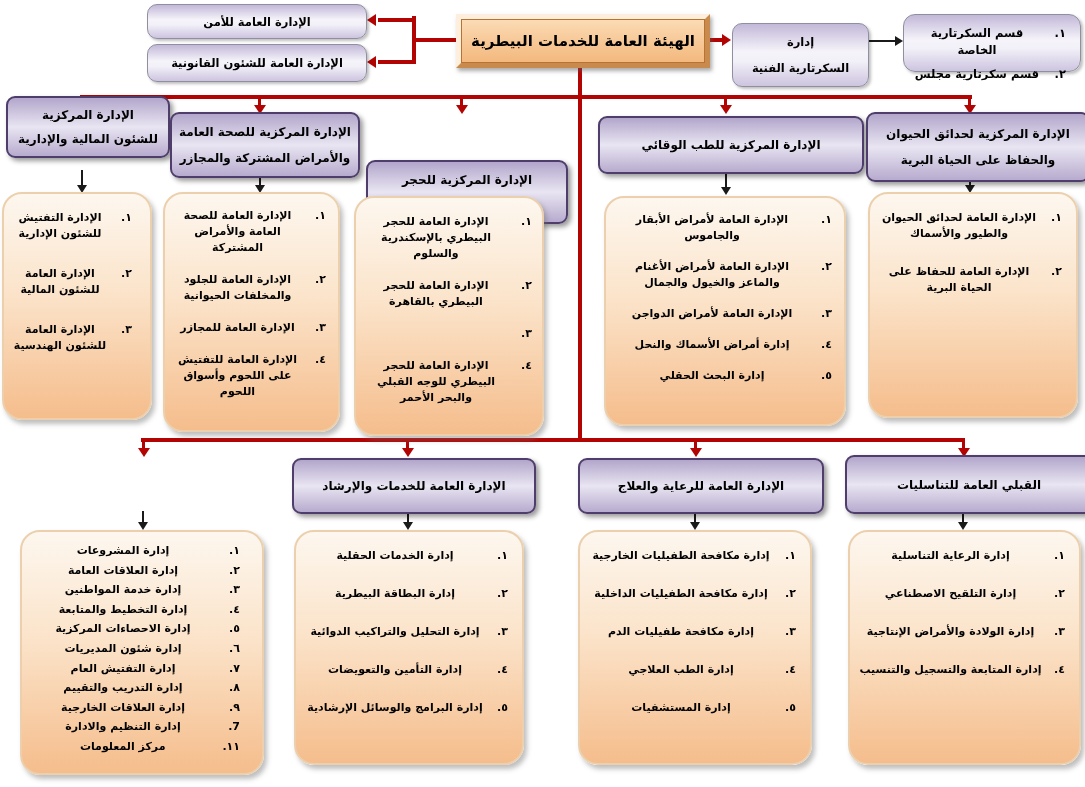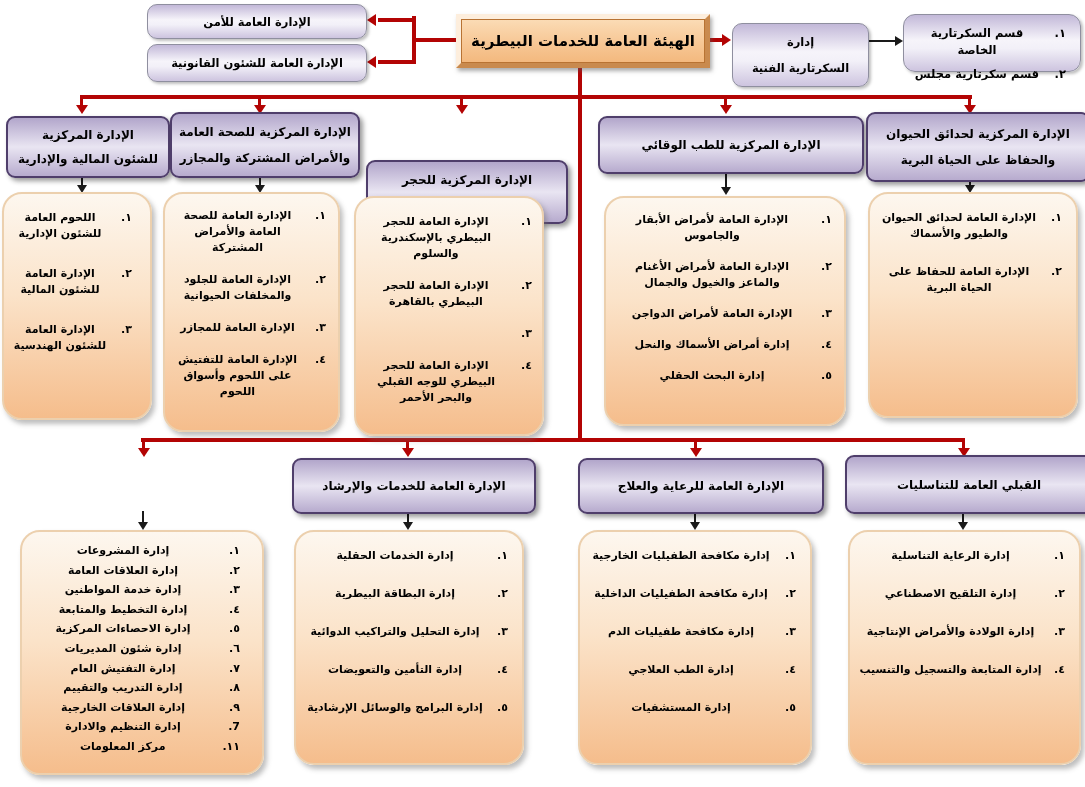--- a/index.html
+++ b/index.html
@@ -148,21 +148,21 @@
         <span class="num">١.</span>
         <span class="txt">قسم السكرتارية الخاصة</span>
       </div>
 
       <div class="item">
         <span class="num">٢.</span>
         <span class="txt">قسم سكرتارية مجلس</span>
       </div>
     </div>
 
-  <div class="hdr" style="left:6px;top:116px;width:152px;height:54px;">
+  <div class="hdr" style="left:6px;top:96px;width:152px;height:54px;">
     <span>الإدارة المركزية</span>
     <span>للشئون المالية والإدارية</span>
   </div>
   <div class="hdr" style="left:170px;top:112px;width:178px;height:58px;">
     <span>الإدارة المركزية للصحة العامة</span>
     <span>والأمراض المشتركة والمجازر</span>
   </div>
   <div class="hdr" style="left:366px;top:116px;width:190px;height:56px;margin-top:44px;">
     <span>الإدارة المركزية للحجر</span>
     <span>البيطري والفحوص</span>
@@ -172,21 +172,21 @@
   </div>
   <div class="hdr" style="left:866px;top:112px;width:212px;height:62px;">
     <span>الإدارة المركزية لحدائق الحيوان</span>
     <span>والحفاظ على الحياة البرية</span>
   </div>
 
   <div class="cbox" id="r2a" style="left:2px;top:192px;width:150px;height:228px;">
 
       <div class="item">
         <span class="num">١.</span>
-        <span class="txt">اللحوم العامة للشئون الإدارية</span>
+        <span class="txt">الإدارة التفتيش للشئون الإدارية</span>
       </div>
 
       <div class="item">
         <span class="num">٢.</span>
         <span class="txt">الإدارة العامة للشئون المالية</span>
       </div>
 
       <div class="item">
         <span class="num">٣.</span>
         <span class="txt">الإدارة العامة للشئون الهندسية</span>

